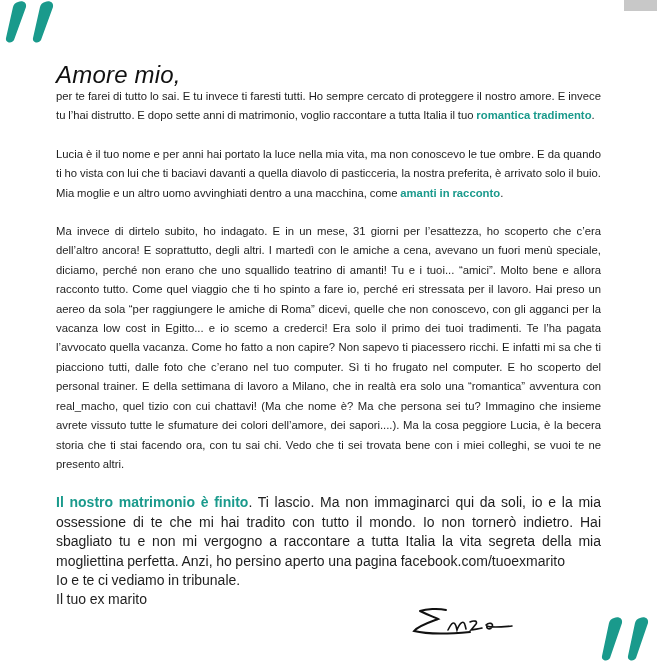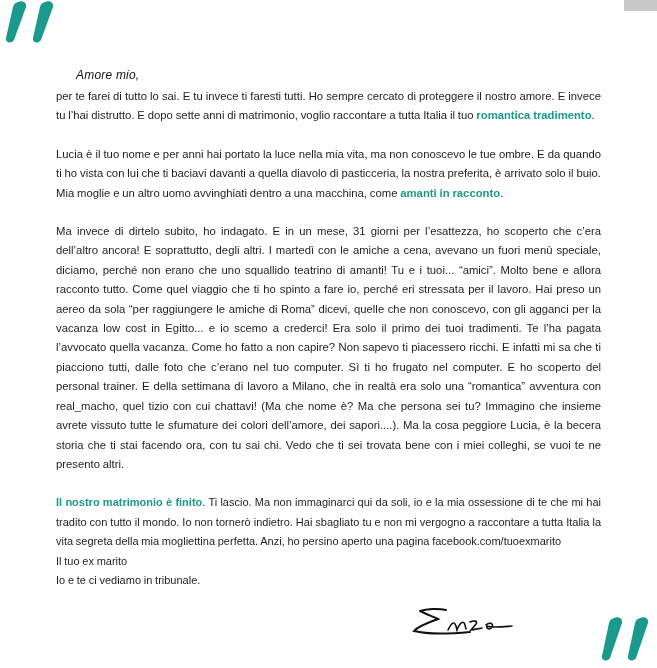--- a/index.html
+++ b/index.html
@@ -38,42 +38,41 @@
       height: 46px;
     }
     .letter {
       position: absolute;
       left: 56px;
       top: 63px;
       width: 545px;
     }
     .salutation {
       font-style: italic;
-      font-size: 12px;
+      font-size: 24px;
       line-height: 24px;
       color: #111;
       letter-spacing: 0.2px;
-      margin-left: 20px;
     }
     .para {
       font-size: 11.3px;
       line-height: 19.4px;
       margin: 0;
       text-align: justify;
       word-spacing: -0.3px;
     }
     .para + .para {
       margin-top: 19px;
     }
     .hl {
       color: #1a9a8c;
       font-weight: bold;
     }
     .closing-line {
-      font-size: 11px;
+      font-size: 14px;
       line-height: 19.4px;
       margin: 0;
     }
     .signature {
       position: absolute;
       left: 408px;
       top: 604px;
       width: 140px;
       height: 36px;
     }
@@ -92,22 +91,22 @@
   <div class="salutation">Amore mio,</div>
 
   <p class="para"><span>per te farei di tutto lo sai. E tu invece ti faresti tutti. Ho sempre cercato di proteggere il nostro amore. E invece tu l’hai distrutto. E dopo sette anni di matrimonio, voglio raccontare a tutta Italia il tuo </span><span class="hl">romantica tradimento</span><span>.</span></p>
 
   <p class="para"><span>Lucia è il tuo nome e per anni hai portato la luce nella mia vita, ma non conoscevo le tue ombre. E da quando ti ho vista con lui che ti baciavi davanti a quella diavolo di pasticceria, la nostra preferita, è arrivato solo il buio. Mia moglie e un altro uomo avvinghiati dentro a una macchina, come </span><span class="hl">amanti in racconto</span><span>.</span></p>
 
   <p class="para"><span>Ma invece di dirtelo subito, ho indagato. E in un mese, 31 giorni per l’esattezza, ho scoperto che c’era dell’altro ancora! E soprattutto, degli altri. I martedì con le amiche a cena, avevano un fuori menù speciale, diciamo, perché non erano che uno squallido teatrino di amanti! Tu e i tuoi... “amici”. Molto bene e allora racconto tutto. Come quel viaggio che ti ho spinto a fare io, perché eri stressata per il lavoro. Hai preso un aereo da sola “per raggiungere le amiche di Roma” dicevi, quelle che non conoscevo, con gli agganci per la vacanza low cost in Egitto... e io scemo a crederci! Era solo il primo dei tuoi tradimenti. Te l’ha pagata l’avvocato quella vacanza. Come ho fatto a non capire? Non sapevo ti piacessero ricchi. E infatti mi sa che ti piacciono tutti, dalle foto che c’erano nel tuo computer. Sì ti ho frugato nel computer. E ho scoperto del personal trainer. E della settimana di lavoro a Milano, che in realtà era solo una “romantica” avventura con real_macho, quel tizio con cui chattavi! (Ma che nome è? Ma che persona sei tu? Immagino che insieme avrete vissuto tutte le sfumature dei colori dell’amore, dei sapori....). Ma la cosa peggiore Lucia, è la becera storia che ti stai facendo ora, con tu sai chi. Vedo che ti sei trovata bene con i miei colleghi, se vuoi te ne presento altri.</span></p>
 
   <div class="para">
     <p class="closing-line" style="text-align:justify;"><span class="hl">Il nostro matrimonio è finito</span><span>. Ti lascio. Ma non immaginarci qui da soli, io e la mia ossessione di te che mi hai tradito con tutto il mondo. Io non tornerò indietro. Hai sbagliato tu e non mi vergogno a raccontare a tutta Italia la vita segreta della mia mogliettina perfetta. Anzi, ho persino aperto una pagina facebook.com/tuoexmarito</span></p>
+    <p class="closing-line">Io e te ci vediamo in tribunale.</p>
     <p class="closing-line">Il tuo ex marito</p>
-    <p class="closing-line">Io e te ci vediamo in tribunale.</p>
   </div>
 </div>
 
 <svg class="signature" viewBox="0 0 140 36">
   <path d="M38 6 C30 4 18 5 12 7 M12 7 C20 11 26 13 30 15 C22 18 10 22 6 27 C18 30 40 30 62 28" fill="none" stroke="#111" stroke-width="2" stroke-linecap="round"></path>
   <path d="M40 26 C44 18 46 17 48 22 L49 26 C52 18 56 16 57 21 L58 25" fill="none" stroke="#111" stroke-width="1.6" stroke-linecap="round"></path>
   <path d="M62 18 C66 16 70 17 68 20 L63 26 C68 25 71 25 74 24" fill="none" stroke="#111" stroke-width="1.6" stroke-linecap="round"></path>
   <path d="M78 21 C81 18 86 19 84 23 C82 26 78 25 79 22 C84 24 92 23 104 22" fill="none" stroke="#111" stroke-width="1.6" stroke-linecap="round"></path>
 </svg>
 

